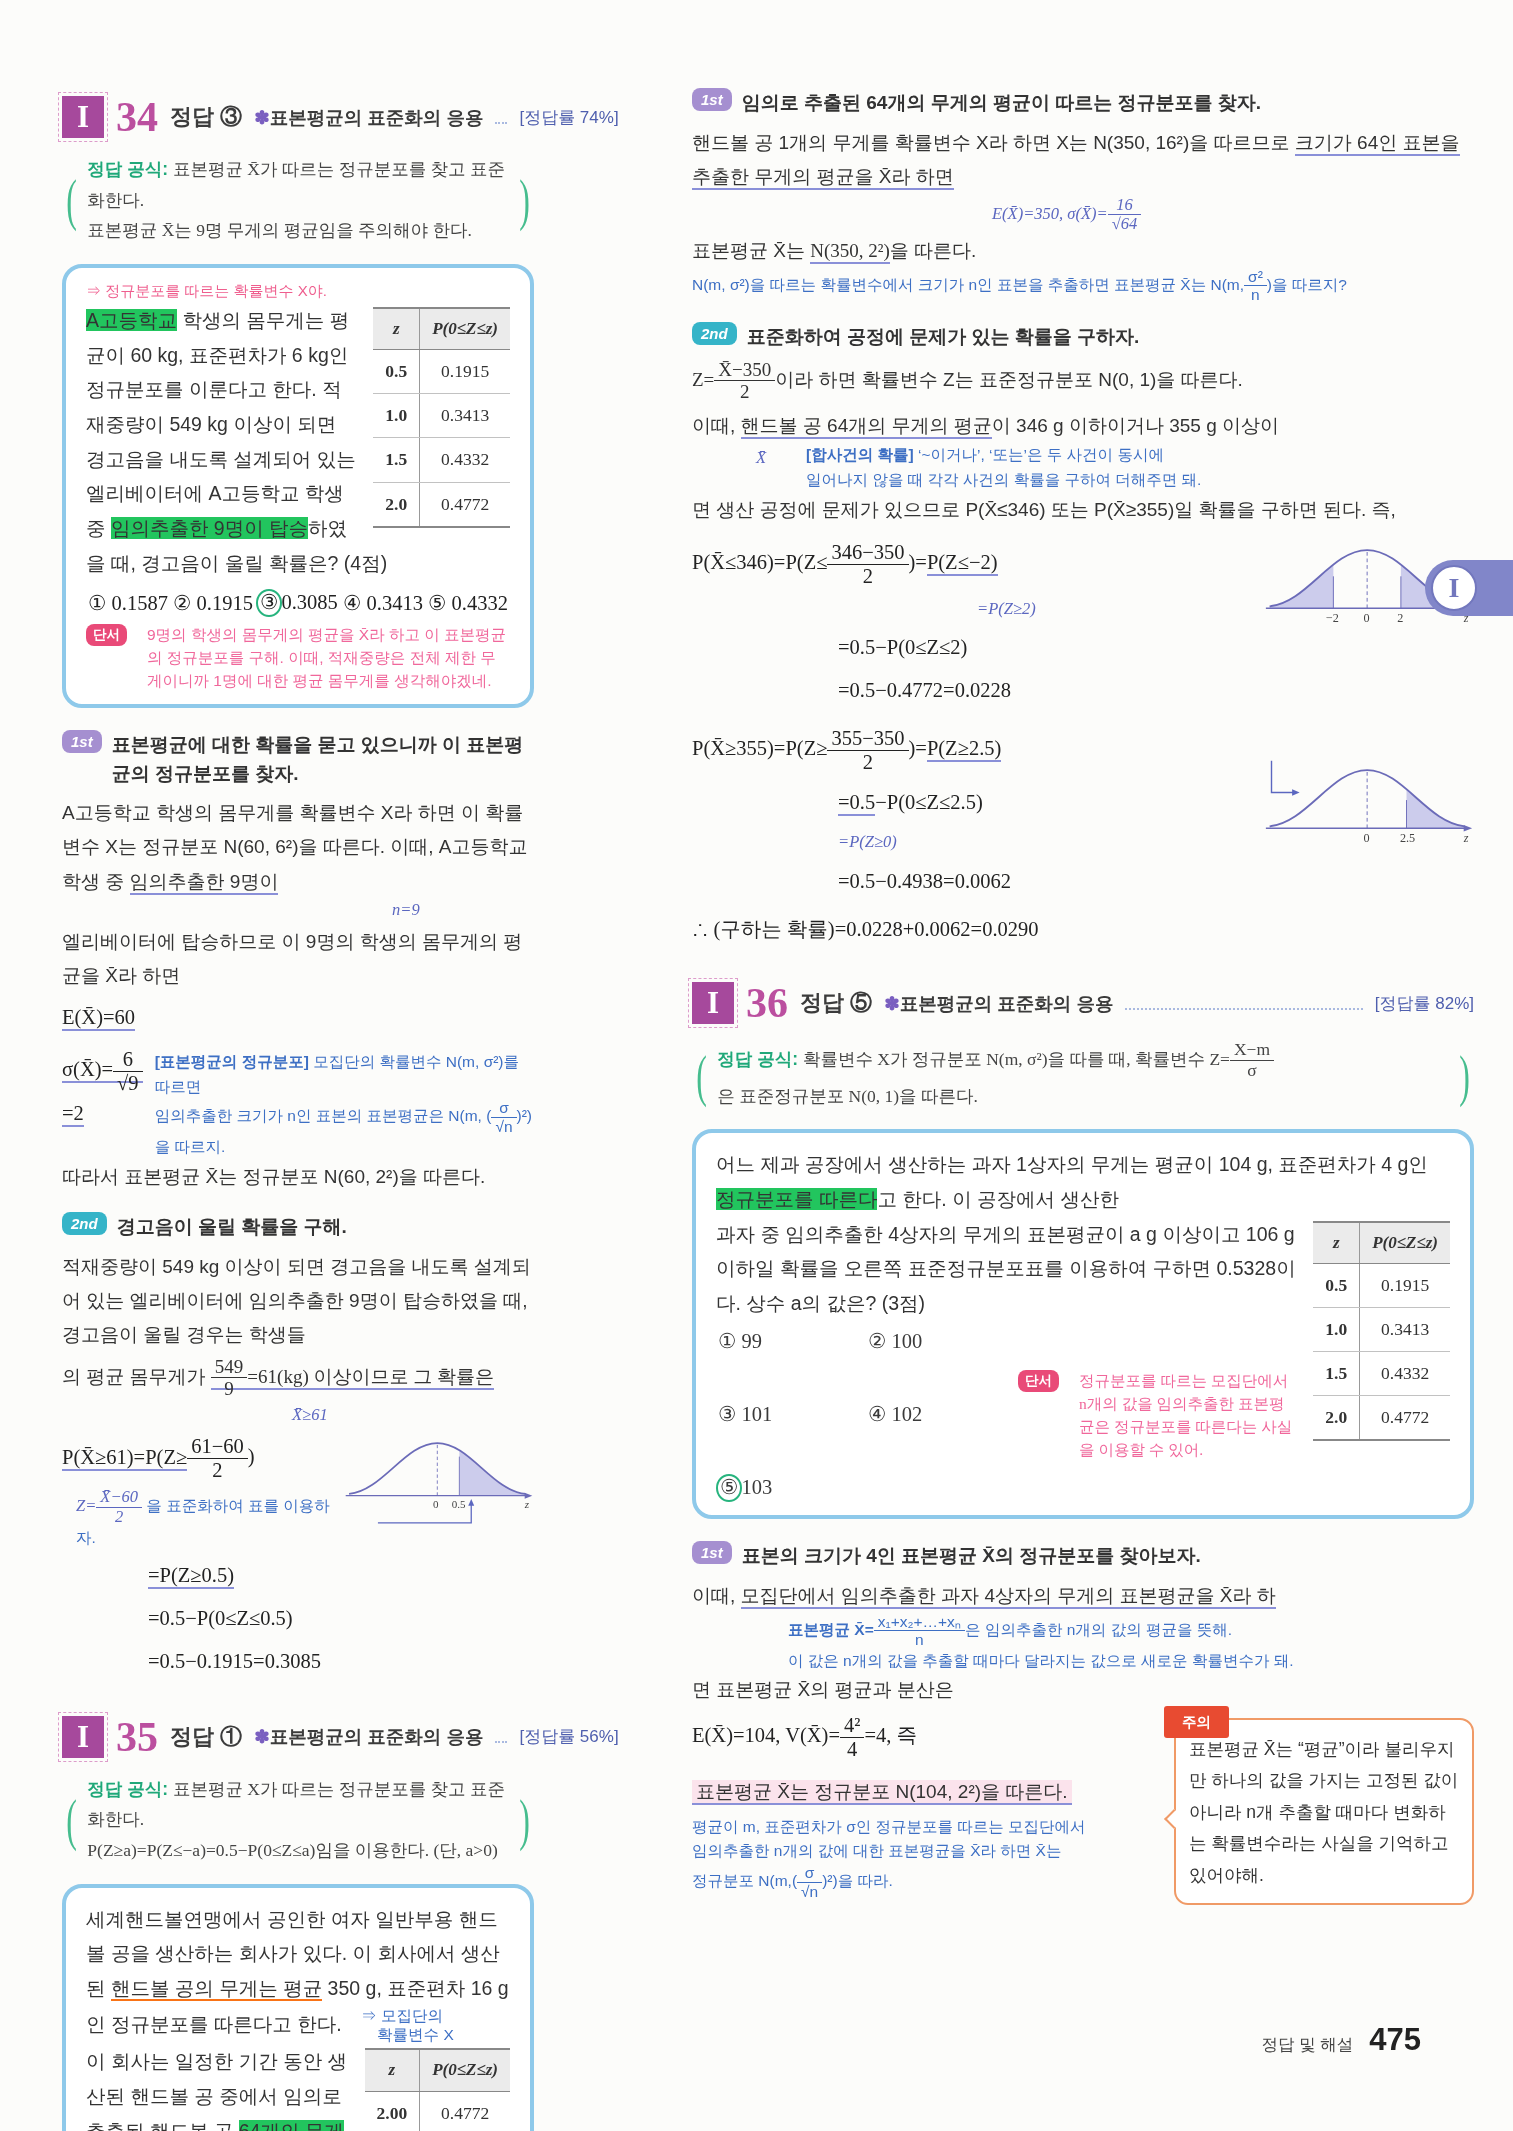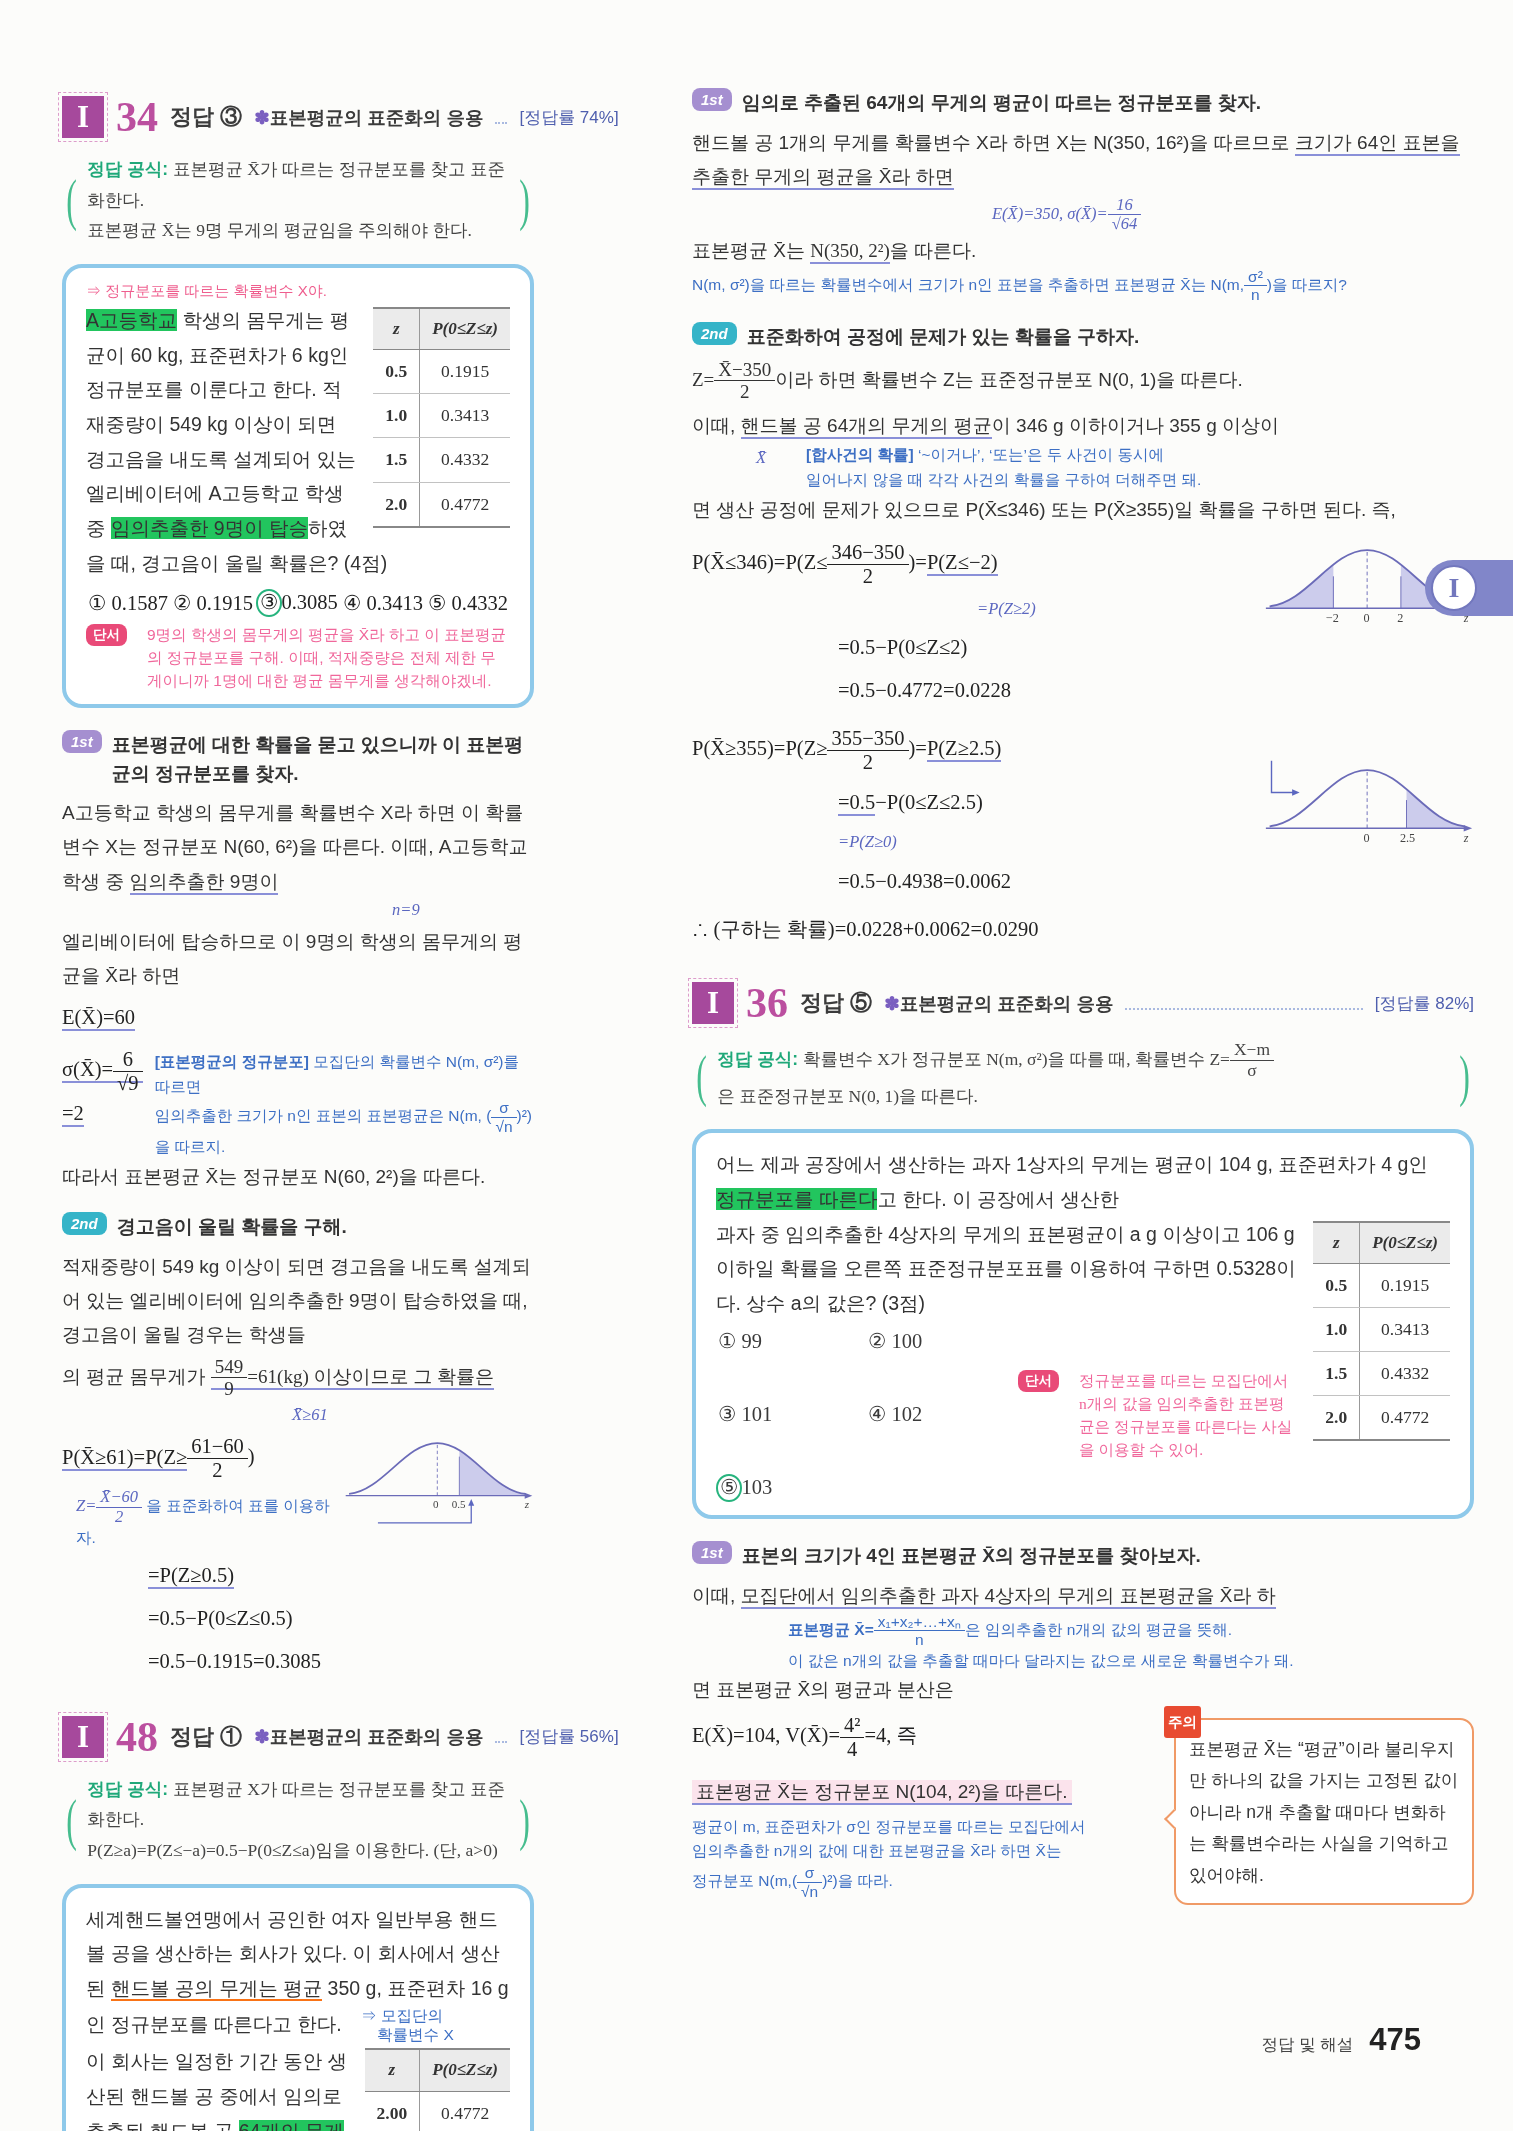--- a/index.html
+++ b/index.html
@@ -74,21 +74,21 @@
   .frac .fd { display:block; padding:0 4px; }
   .eqrow { display:flex; align-items:flex-start; gap:6px; }
   .eqcol { flex:1; }
   .curve { flex:0 0 auto; }
   .annot { color:#5b67c0; font-family:"Liberation Serif",serif; font-size:16.5px; font-style:italic; }
   .hl2 { background:#fbe3ec; padding:1px 4px; }
 
   
   .warnwrap { position:relative; flex:0 0 300px; margin-top:10px; }
   .warnbadge { position:absolute; top:-12px; left:-10px; background:#e84b31; color:#fff; font-size:14.5px;
-               font-weight:bold; padding:3px 4px; border-radius:3px; }
+               font-weight:bold; padding:3px 18px; border-radius:3px; }
   .warnbox { border:2.5px solid #f09a66; border-radius:14px; padding:14px 13px 12px; font-size:17.5px;
              line-height:1.8; color:#333; background:#fff; }
   .warnbox::before { content:""; position:absolute; left:-7px; top:94px; width:12px; height:12px;
              background:#fff; border-left:2.5px solid #f09a66; border-bottom:2.5px solid #f09a66; transform:rotate(45deg); }
 
   
   .sidetab { position:absolute; right:0; top:560px; width:88px; height:56px; background:#8186c9;
              border-radius:30px 0 0 30px; display:flex; align-items:center; padding-left:6px; }
   .sidetab .circ { width:46px; height:46px; border-radius:50%; background:#fff; border:2.5px solid #7277bd;
              display:flex; align-items:center; justify-content:center; font-family:"Liberation Serif",serif;
@@ -219,21 +219,21 @@
         <text x="127" y="93">0.5</text>
         <text x="213" y="93" class="it">z</text>
         <polyline points="40,110 150,110 150,86" fill="none" stroke="#5b67c0" stroke-width="1.5"></polyline>
         <polygon points="150,82 146.5,90 153.5,90" fill="#5b67c0"></polygon>
       </svg>
     </div>
   </div>
 
   <div class="phead" style="margin-top:30px;">
     <div class="ibadge">I</div>
-    <div class="pnum">48</div>
+    <div class="pnum">35</div>
     <div class="pans">정답 ①</div>
     <div class="ptopic"><span class="star">✽</span><span>표본평균의 표준화의 응용</span></div>
     <div class="lead"></div>
     <div class="prate">[정답률 56%]</div>
   </div>
 
   <div class="fbox">
     <div class="fparen">(</div>
     <div class="fbody">
       <span class="flabel">정답 공식:</span>

